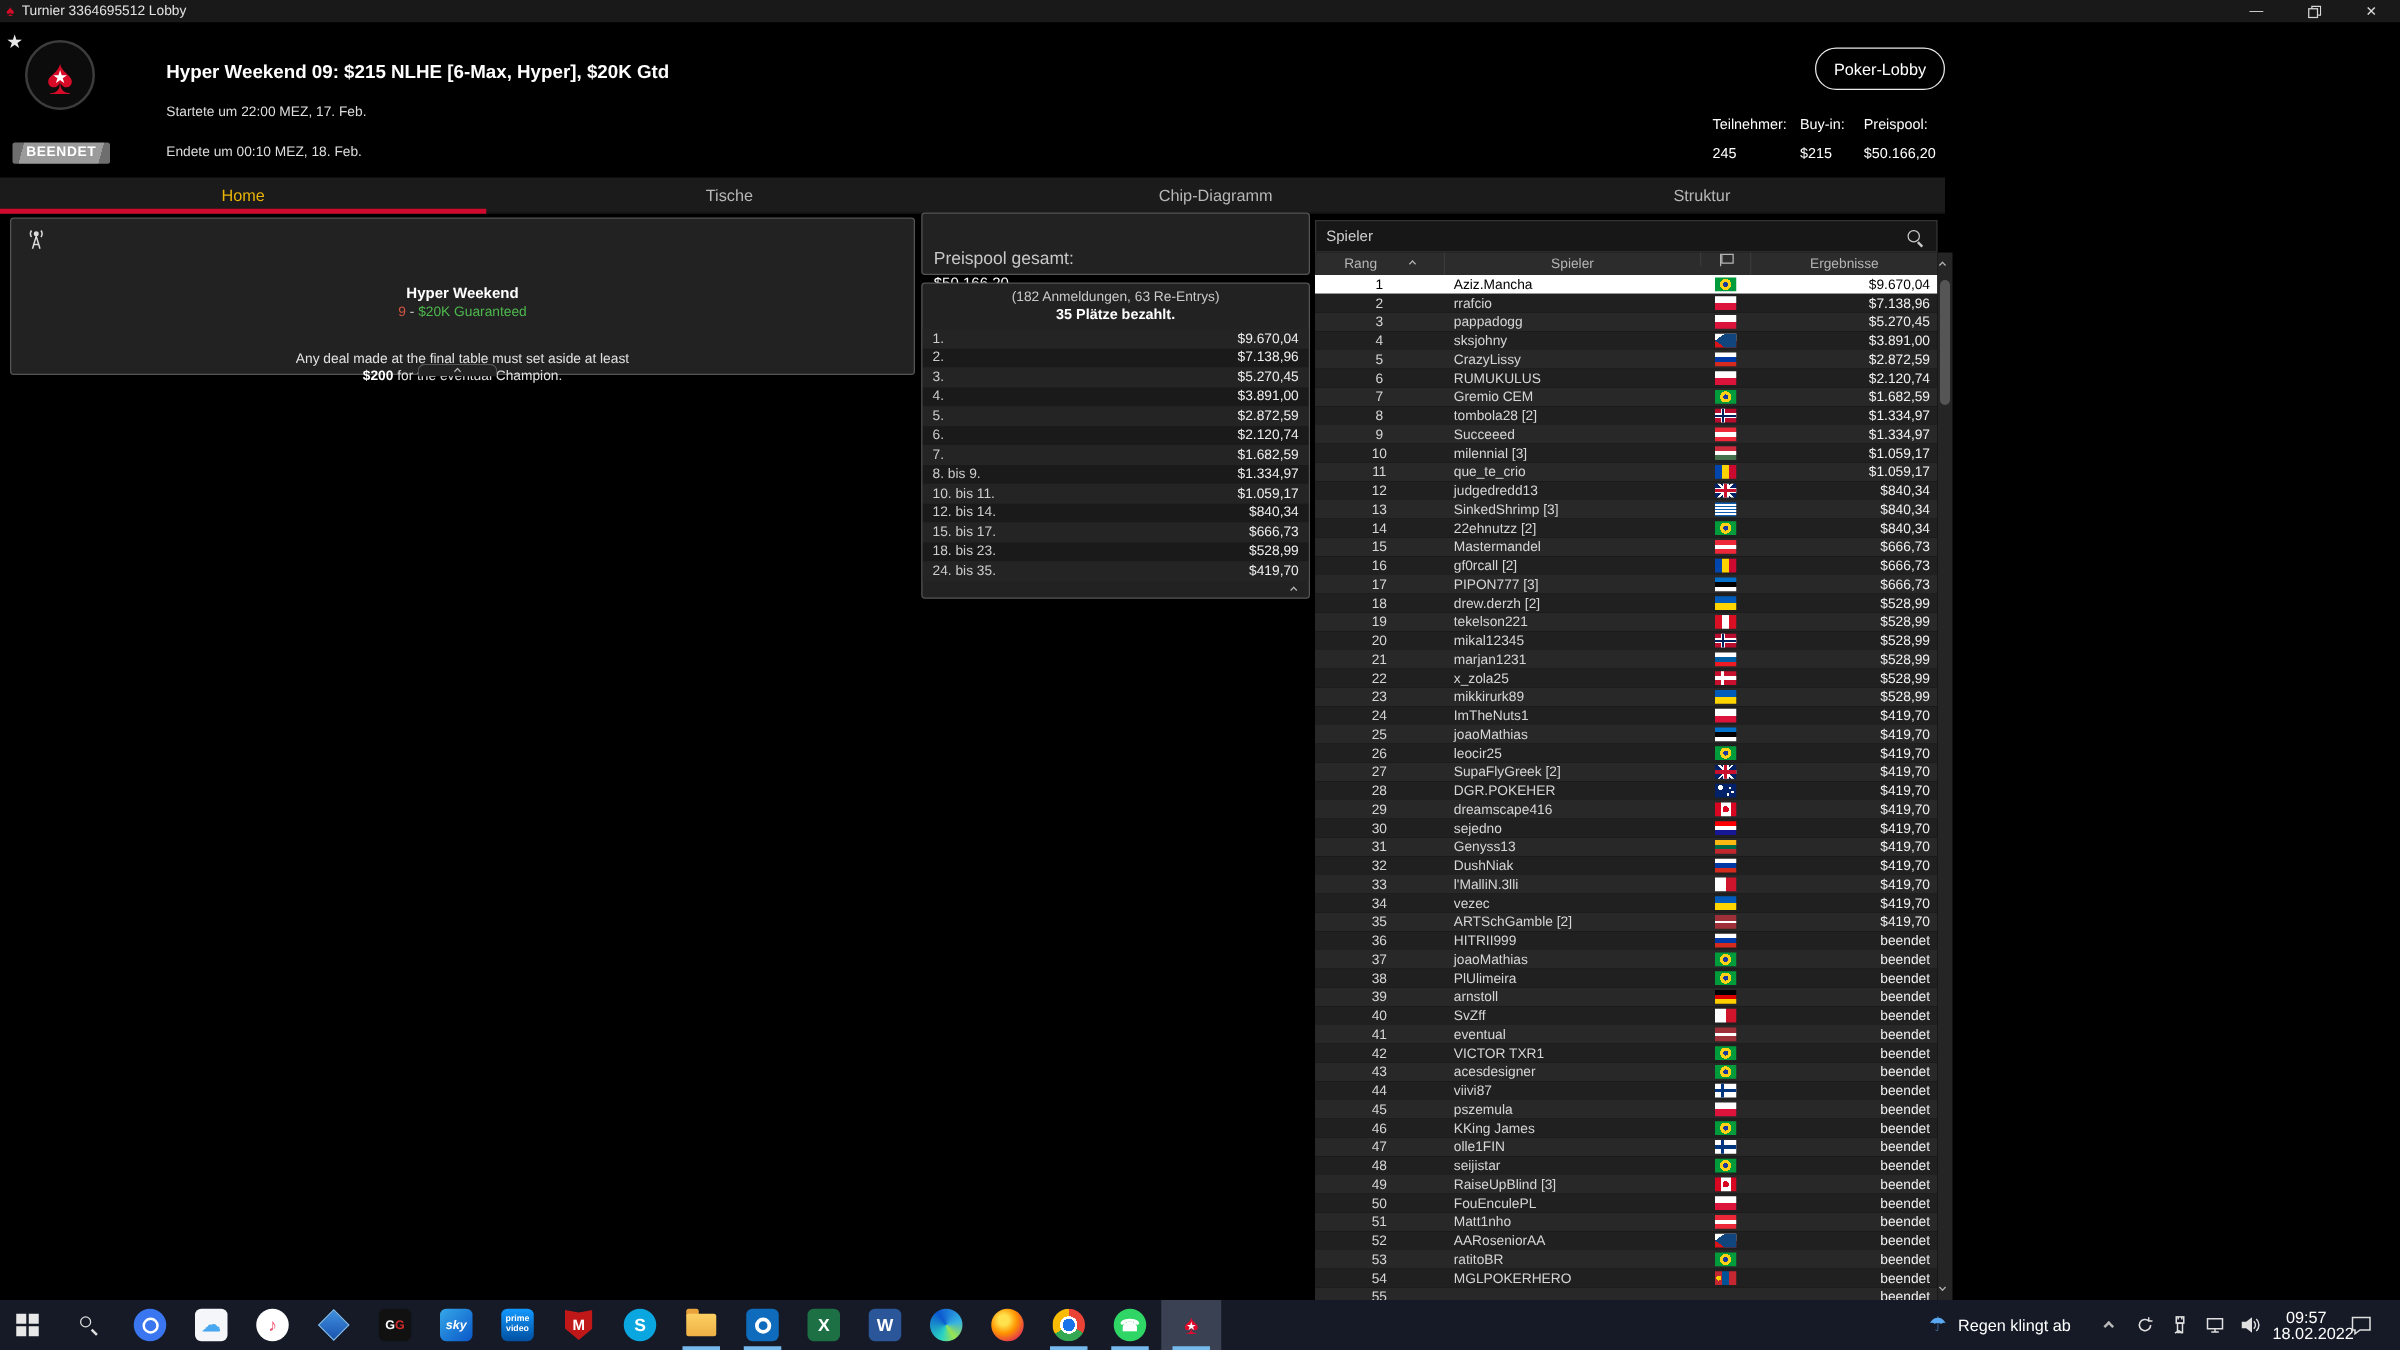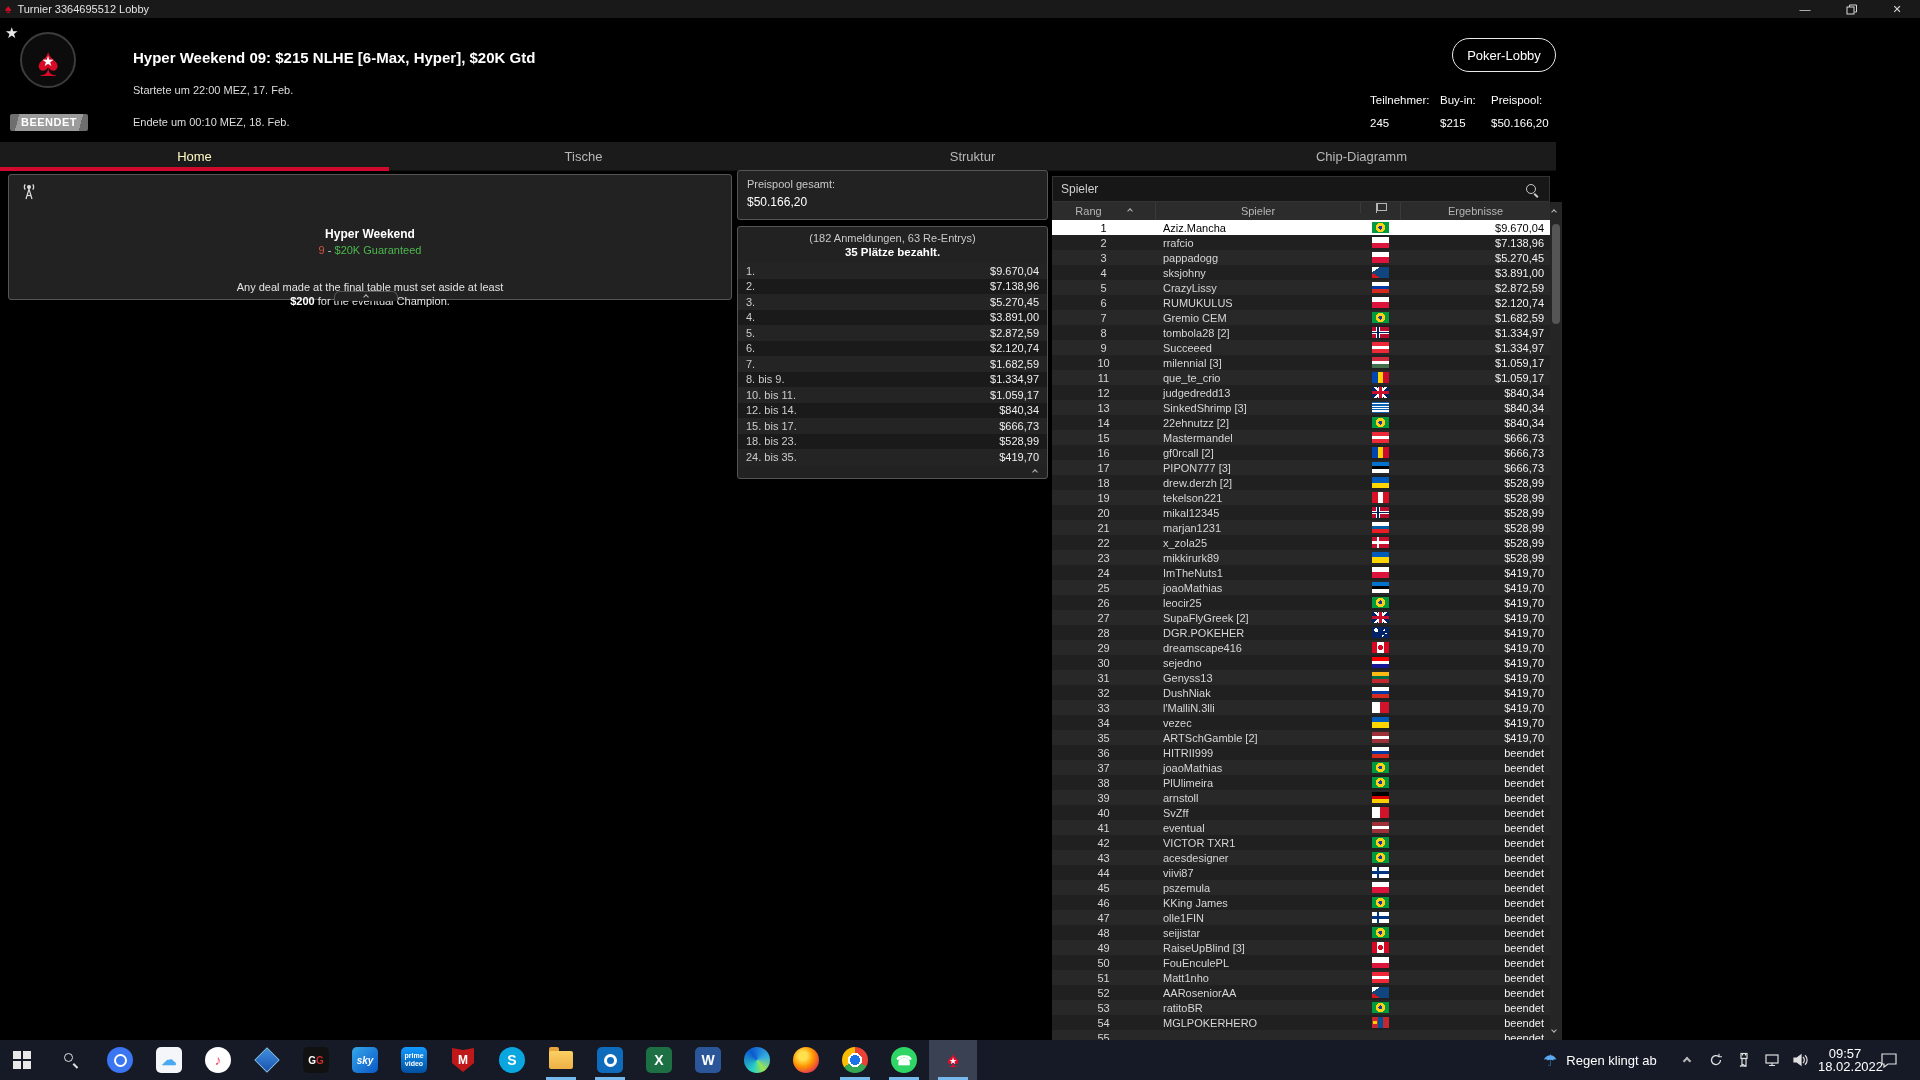--- a/index.html
+++ b/index.html
@@ -35,21 +35,21 @@
   .stat { position:absolute; top:0; }
   .stat .lbl { display:block; color:#fff; font-size:11.5px; }
   .stat .val { display:block; color:#fff; font-size:11.5px; margin-top:11px; }
   .stat.s0 { left:1370px; } .stat.s1 { left:1440px; } .stat.s2 { left:1491px; }
 
   
   .tabstrip { position:absolute; left:0; top:142px; width:1556px; height:29px; background:#1b1b1b;
               display:flex; border-bottom:1px solid #111; }
   .tab { width:389px; height:29px; display:flex; align-items:center; justify-content:center;
          color:#b7b7b7; font-size:13px; position:relative; cursor:pointer; }
-  .tab.active { color:#fef9c3; }
+  .tab.active { color:#eab308; }
   .tab.active .redbar { position:absolute; left:0; bottom:0; width:100%; height:4px; background:var(--accent-red,#cf0a2c); }
 
   
   .panelbox { position:absolute; background:#222; border:1px solid #555; border-radius:3px; }
   .infobox { left:8px; top:174px; width:724px; height:126px; }
   .antenna { position:absolute; left:10px; top:8px; }
   .info-center { position:absolute; left:0; right:0; top:8px; text-align:center;margin-top:44px; }
   .info-title { color:#fff; font-size:12px; font-weight:bold; }
   .info-series { font-size:11px; margin-top:3px; }
   .info-series .num { color:var(--series-orange,#d35442); }
@@ -63,21 +63,21 @@
   .detailsbox { left:8px; top:306px; width:724px; height:46px; font-size:11px; }
   .drow { position:absolute; left:10px; right:10px; display:flex; align-items:center; }
   .drow .dlbl { width:64px; color:#b5b5b5; }
   .drow .dval { color:#efefef; }
   .info-i { display:inline-flex; width:12px; height:12px; border-radius:50%; background:var(--info-teal,#2ba3b4);
             color:#fff; font-size:9px; font-weight:bold; align-items:center; justify-content:center;
             margin-left:6px; font-family:"Liberation Serif",serif; }
 
   
   .prize-total { left:737px; top:170px; width:311px; height:50px; padding:7px 9px; }
-  .prize-total .lbl { color:#c9c9c9; font-size:11px; display:block; }
+  .prize-total .lbl { color:#c9c9c9; font-size:14px; display:block;margin-top:20px; }
   .prize-total .val { color:#fff; font-size:12px; display:block; margin-top:5px; }
   .prize-box { left:737px; top:226px; width:311px; height:253px; overflow:hidden; }
   .reg-head { height:36px; text-align:center; padding-top:5px; }
   .reg-line { color:#c9c9c9; font-size:11px; }
   .paid-line { color:#fff; font-size:11.5px; font-weight:bold; margin-top:2px; }
   .prize-row { height:15.5px; display:flex; align-items:center; font-size:11px; padding:0 8px; }
   .prize-row .place { color:#cdcdcd; flex:1; }
   .prize-row .amt { color:#efefef; }
   .prize-row:nth-child(odd) { background:#242424; }
   .prize-row:nth-child(even) { background:#1a1a1a; }
@@ -191,24 +191,24 @@
 
   <div class="tabstrip">
     <div class="tab active">
       <span>Home</span>
         <span class="redbar"></span>
     </div>
     <div class="tab">
         <span>Tische</span>
       </div>
     <div class="tab">
+        <span>Chip-Diagramm</span>
+      </div>
+    <div class="tab">
         <span>Struktur</span>
-      </div>
-    <div class="tab">
-        <span>Chip-Diagramm</span>
       </div>
   </div>
 
   <div class="panelbox infobox">
     <svg class="antenna" width="20" height="18" viewBox="0 0 20 18" fill="none" stroke="#dcdcdc" stroke-width="1.2">
       <circle cx="10" cy="4" r="1.4" fill="#dcdcdc"></circle>
       <path d="M7 16 L10 6 L13 16"></path>
         <path d="M8 12.5 h4"></path>
       <path d="M6.2 1.4 a4.6 4.6 0 0 0 0 5.2"></path>
         <path d="M13.8 1.4 a4.6 4.6 0 0 1 0 5.2"></path>

